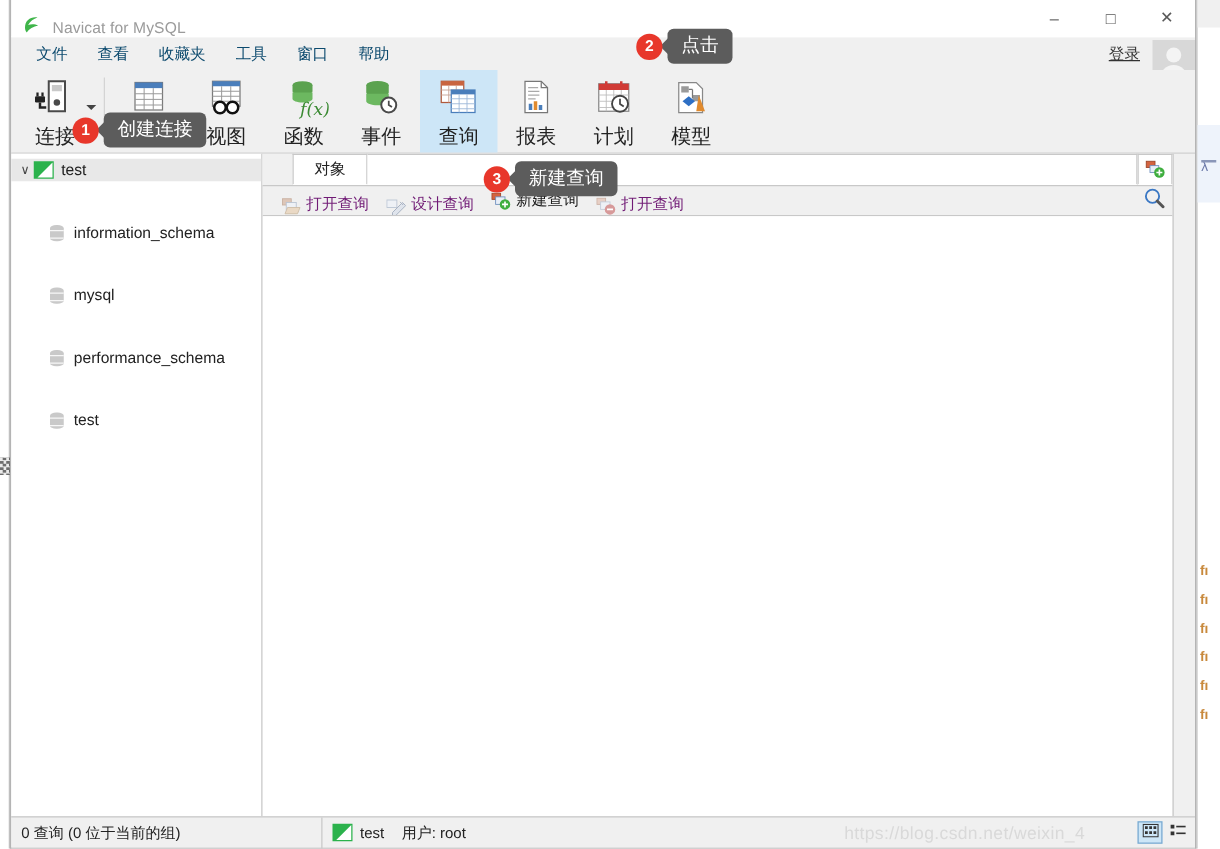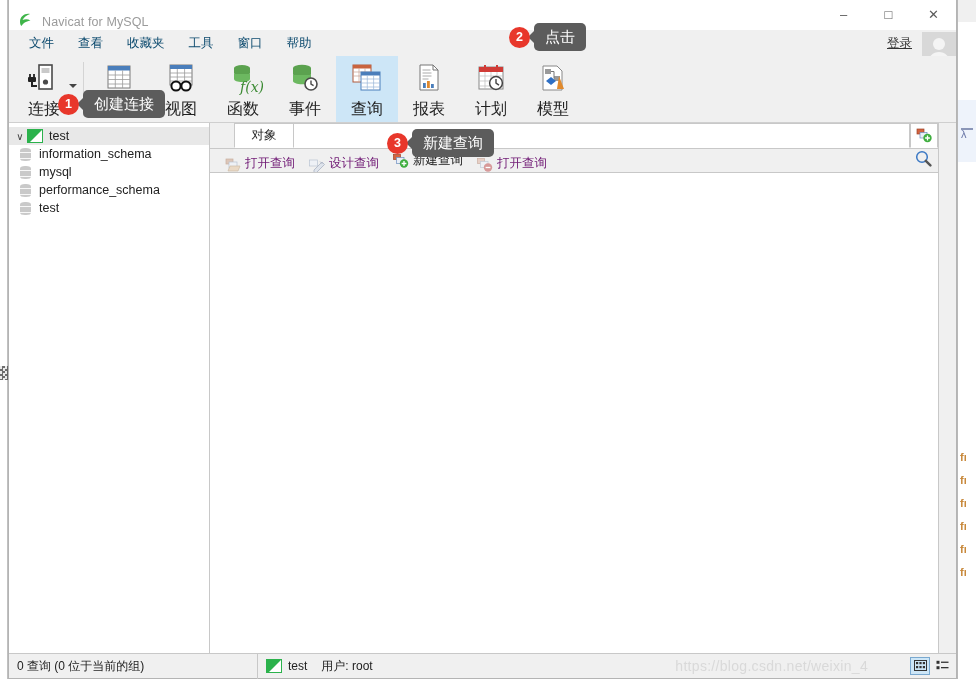--- a/index.html
+++ b/index.html
@@ -117,21 +117,21 @@
   }
   .db-icon {
     width:11px; height:13px; margin-left:3px; background:#c9c9c9;
     border-radius:5px/2.5px; position:relative;
   }
   .db-icon::after{
     content:""; position:absolute; left:0; top:4px; width:11px; height:5px;
     border-top:1px solid #f7f7f7; border-bottom:1px solid #f7f7f7;
   }
   .tree-label { white-space:nowrap; }
-  .indent { padding-left:8px; }
+  .indent { padding-left:28px;margin-top:32px; }
 
   .main-pane { flex:1; display:flex; flex-direction:column; background:#ffffff; min-width:0; }
 
   .objbar {
     height:26px; background:#f0f0f0; display:flex; align-items:flex-end; flex:none;
     position:relative; border-bottom:1px solid #c8c8c8;
   }
   .obj-tab {
     height:25px; min-width:60px; padding:0 14px; background:#ffffff;
     border:1px solid #c8c8c8; border-bottom:1px solid #ffffff;

